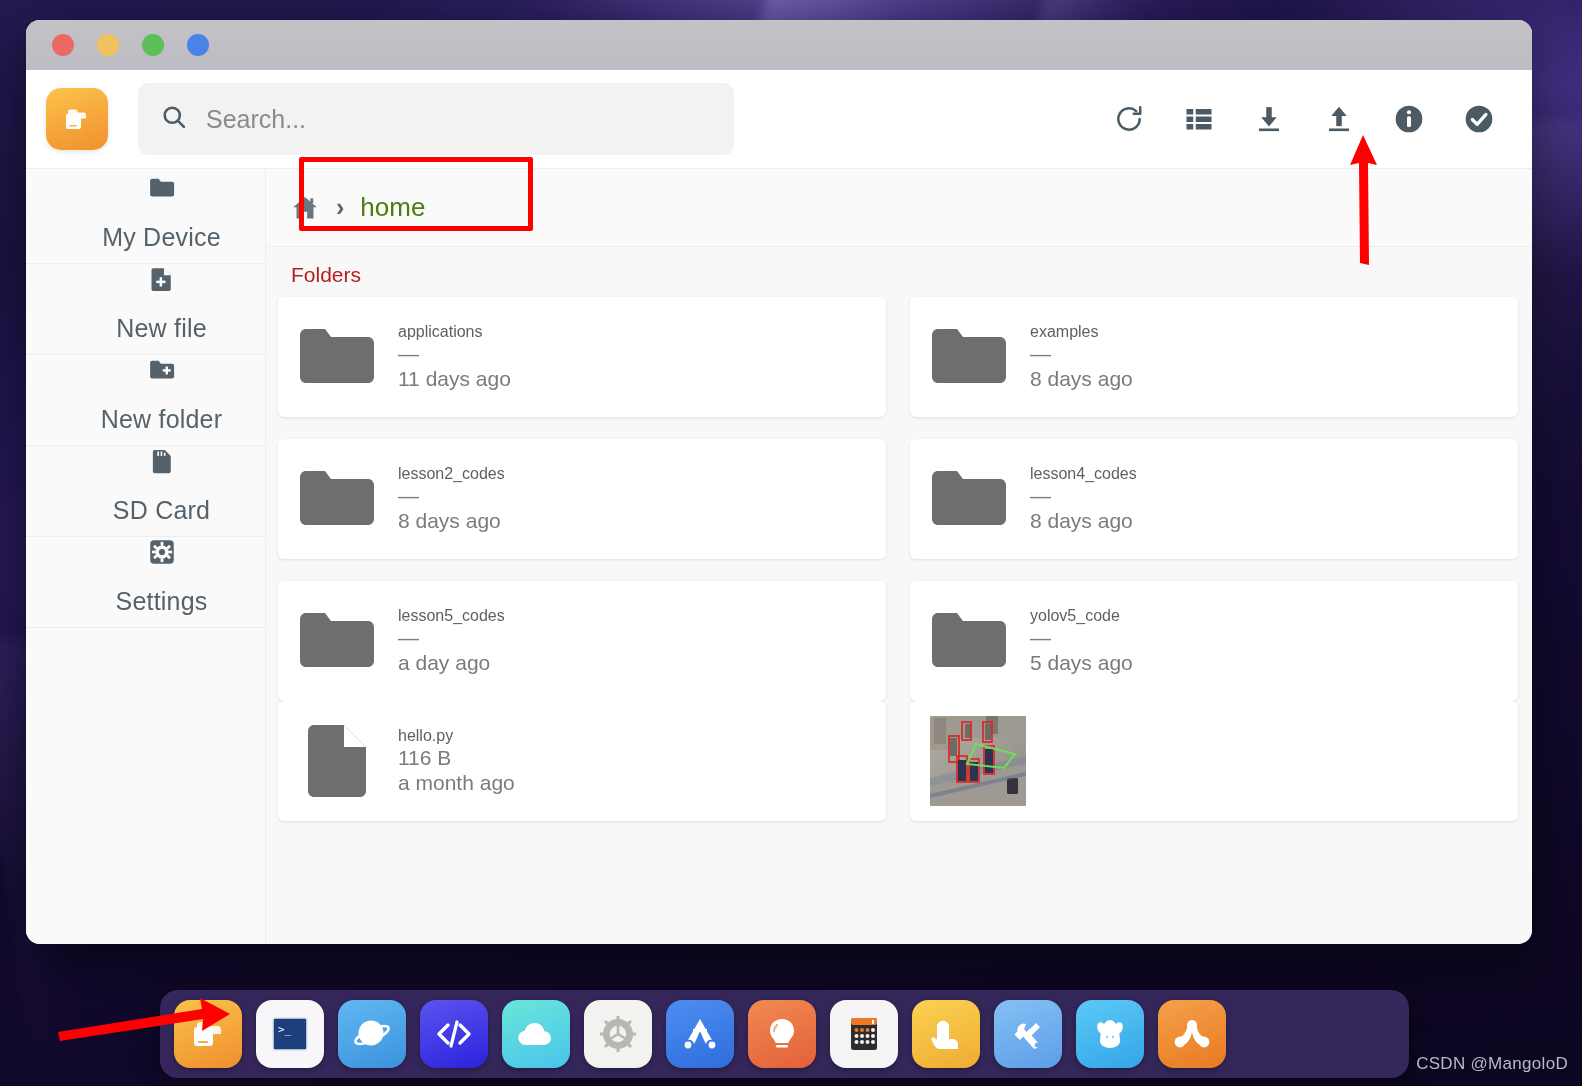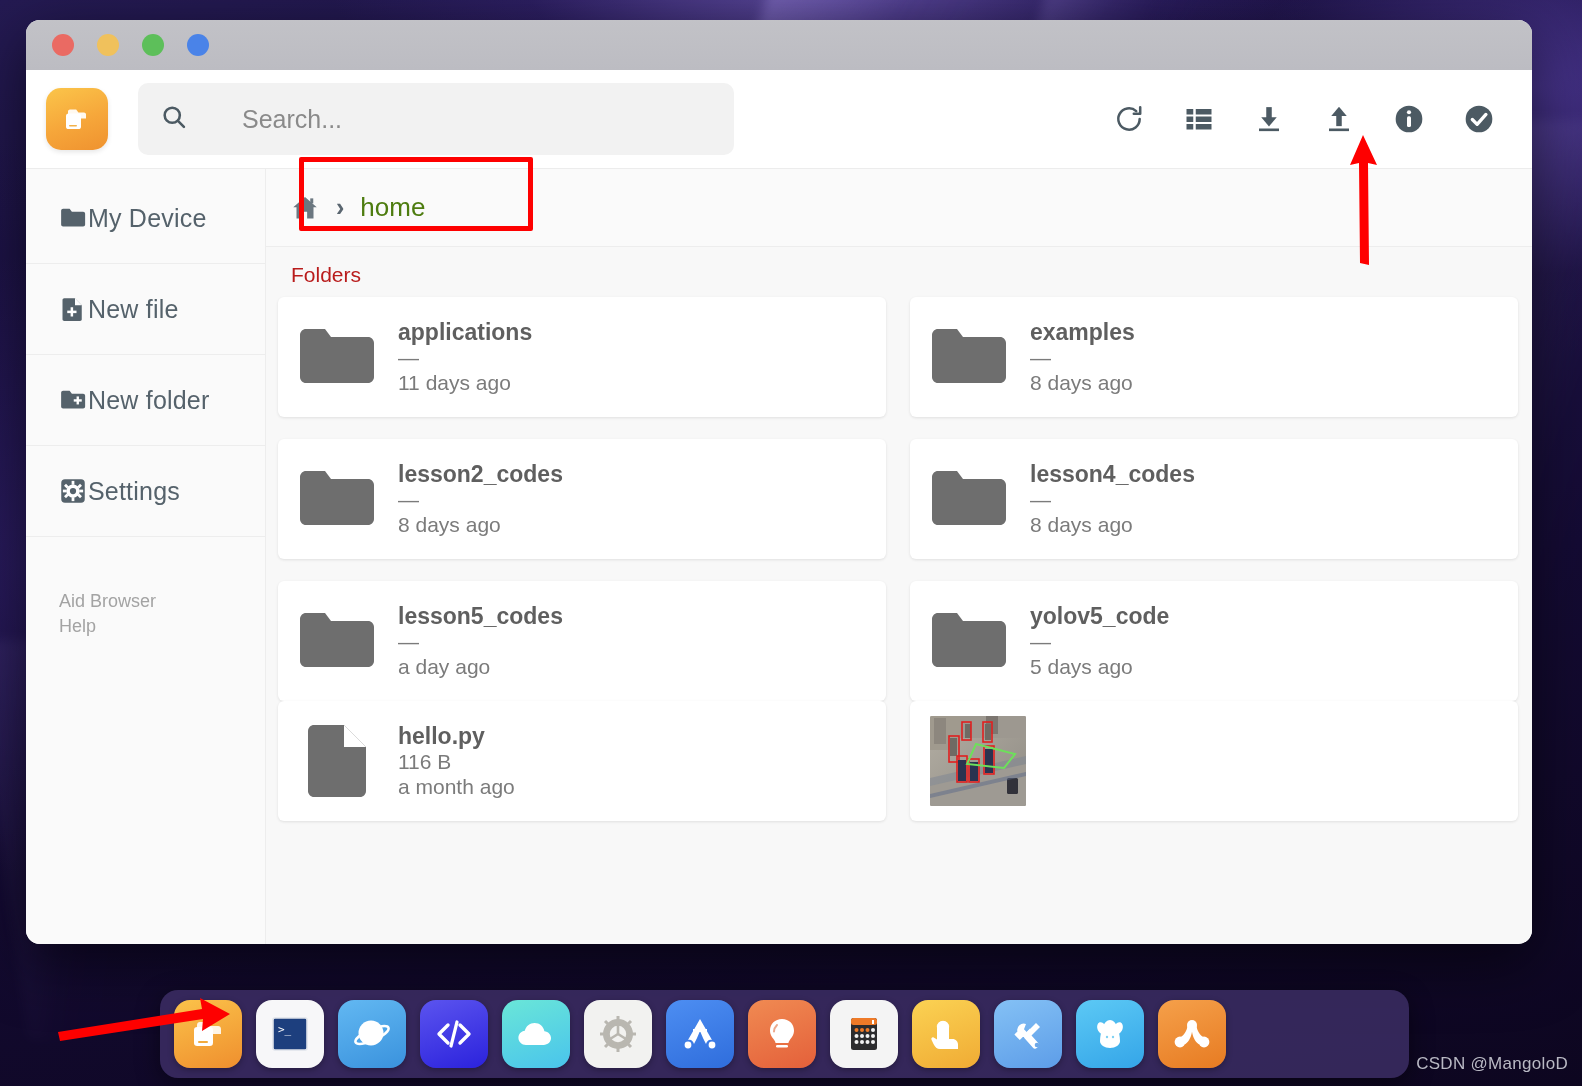--- a/index.html
+++ b/index.html
@@ -77,21 +77,20 @@
     border-radius: 10px;
     display: flex; align-items: center;
     padding: 0 22px;
     gap: 18px;
   }
   #search-input {
     border: none; outline: none; background: transparent;
     font-family: "Liberation Sans", sans-serif;
     font-size: 25px; color: #a16207;
     width: 100%;
-    margin-left: 36px;
   }
   #search-input::placeholder { color: #8a8a8a; }
   #toolbar {
     margin-left: auto;
     display: flex; align-items: center;
     gap: 36px;
     padding-right: 12px;
   }
   .tb-icon {
     width: 34px; height: 34px;
@@ -110,23 +109,25 @@
   
   #sidebar {
     width: 240px; flex: none;
     background: #fafafa;
     border-right: 1px solid #ededed;
     padding-top: 4px;
   }
   .side-item {
     height: 91px;
     display: flex; align-items: center;
+    gap: 20px;
     padding-left: 32px;
     border-bottom: 1px solid #ededed;
     cursor: pointer;
+    flex-direction: column;
   }
   .side-item .si-ico { width: 30px; height: 30px; flex: none; display:flex; align-items:center; justify-content:center; }
   .side-item .si-label {
     font-size: 25px; color: #55626b; letter-spacing: .2px;
   }
   #side-footer {
     padding: 52px 0 0 33px;
     font-size: 18px; line-height: 25px; color: #a3a3a3;
   }
   #side-footer div { cursor: pointer; }
@@ -165,21 +166,21 @@
     border-radius: 6px;
     box-shadow: 0 1px 3px rgba(0,0,0,0.10);
     height: 120px;
     display: flex; align-items: center;
     padding-left: 20px;
     gap: 22px;
     cursor: pointer;
   }
   .card .thumb { width: 78px; height: 70px; flex: none; display: flex; align-items: center; justify-content: center; }
   .card .meta { display: flex; flex-direction: column; justify-content: center; }
-  .card .c-name { font-size: 23px; font-weight: 700; color: #5f5f5f; line-height: 1.22; }
+  .card .c-name { font-size: 16px; font-weight: 400; color: #5f5f5f; line-height: 1.22; }
   .card .c-size { font-size: 21px; color: #7b7b7b; line-height: 1.18; }
   .card .c-time { font-size: 21px; color: #7b7b7b; line-height: 1.18; }
 
   
   .img-thumb {
     width: 96px; height: 90px;
     border-radius: 2px;
     overflow: hidden;
     flex: none;
     position: relative;
@@ -343,20 +344,31 @@
         <span class="si-ico">
           <svg width="30" height="30" viewBox="0 0 24 24">
             <path d="M2.5 6.2c0-.9.7-1.6 1.6-1.6h5.2l1.8 2.4h9c.9 0 1.6.7 1.6 1.6v8.6c0 .9-.7 1.6-1.6 1.6H4.1c-.9 0-1.6-.7-1.6-1.6z" fill="#55626b"></path>
             <rect x="12.6" y="11.4" width="6.4" height="1.9" fill="#fff"></rect>
             <rect x="14.85" y="9.15" width="1.9" height="6.4" fill="#fff"></rect>
           </svg>
         </span>
         <span class="si-label">New folder</span>
       </div>
 
+      <div class="side-item">
+        <span class="si-ico">
+          <svg width="30" height="30" viewBox="0 0 24 24">
+            <path d="M6 3.2h8.2L19 8v12.4c0 .7-.6 1.3-1.3 1.3H6c-.7 0-1.3-.6-1.3-1.3V4.5c0-.7.6-1.3 1.3-1.3z" fill="#55626b"></path>
+            <rect x="8.3" y="4.4" width="1.3" height="3.5" fill="#fff"></rect>
+            <rect x="10.9" y="4.4" width="1.3" height="3.5" fill="#fff"></rect>
+            <rect x="13.5" y="5.4" width="1.3" height="2.5" fill="#fff"></rect>
+          </svg>
+        </span>
+        <span class="si-label">SD Card</span>
+      </div>
 
       <div class="side-item">
         <span class="si-ico">
           <svg width="30" height="30" viewBox="0 0 24 24">
             <rect x="2.6" y="2.6" width="18.8" height="18.8" rx="3" fill="#55626b"></rect>
             <g fill="#fff">
               <circle cx="12" cy="12" r="5.3"></circle>
               <rect x="10.9" y="3.9" width="2.2" height="3.1"></rect>
               <rect x="10.9" y="17" width="2.2" height="3.1"></rect>
               <rect x="3.9" y="10.9" width="3.1" height="2.2"></rect>
@@ -365,24 +377,20 @@
               <rect x="16.2" y="14.3" width="2.2" height="3.1" transform="rotate(-45 17.3 15.85)"></rect>
               <rect x="16.2" y="6.6" width="2.2" height="3.1" transform="rotate(45 17.3 8.15)"></rect>
               <rect x="5.6" y="14.3" width="2.2" height="3.1" transform="rotate(45 6.7 15.85)"></rect>
             </g>
             <circle cx="12" cy="12" r="2.5" fill="#55626b"></circle>
           </svg>
         </span>
         <span class="si-label">Settings</span>
       </div>
 
-      <div id="side-footer">
-        <div>Aid Browser</div>
-        <div>Help</div>
-      </div>
     </div>
 
     <div id="main">
 
       <div id="breadcrumb-bar">
         <span class="crumb-home">
           <svg width="30" height="30" viewBox="0 0 24 24">
             <path d="M12 3.2 2.6 11.3h2.6v9.1h5.1v-5.4h3.4v5.4h5.1v-9.1h2.6z" fill="#6b7780"></path>
             <rect x="16.2" y="4.3" width="2.4" height="4" fill="#6b7780"></rect>
           </svg>

